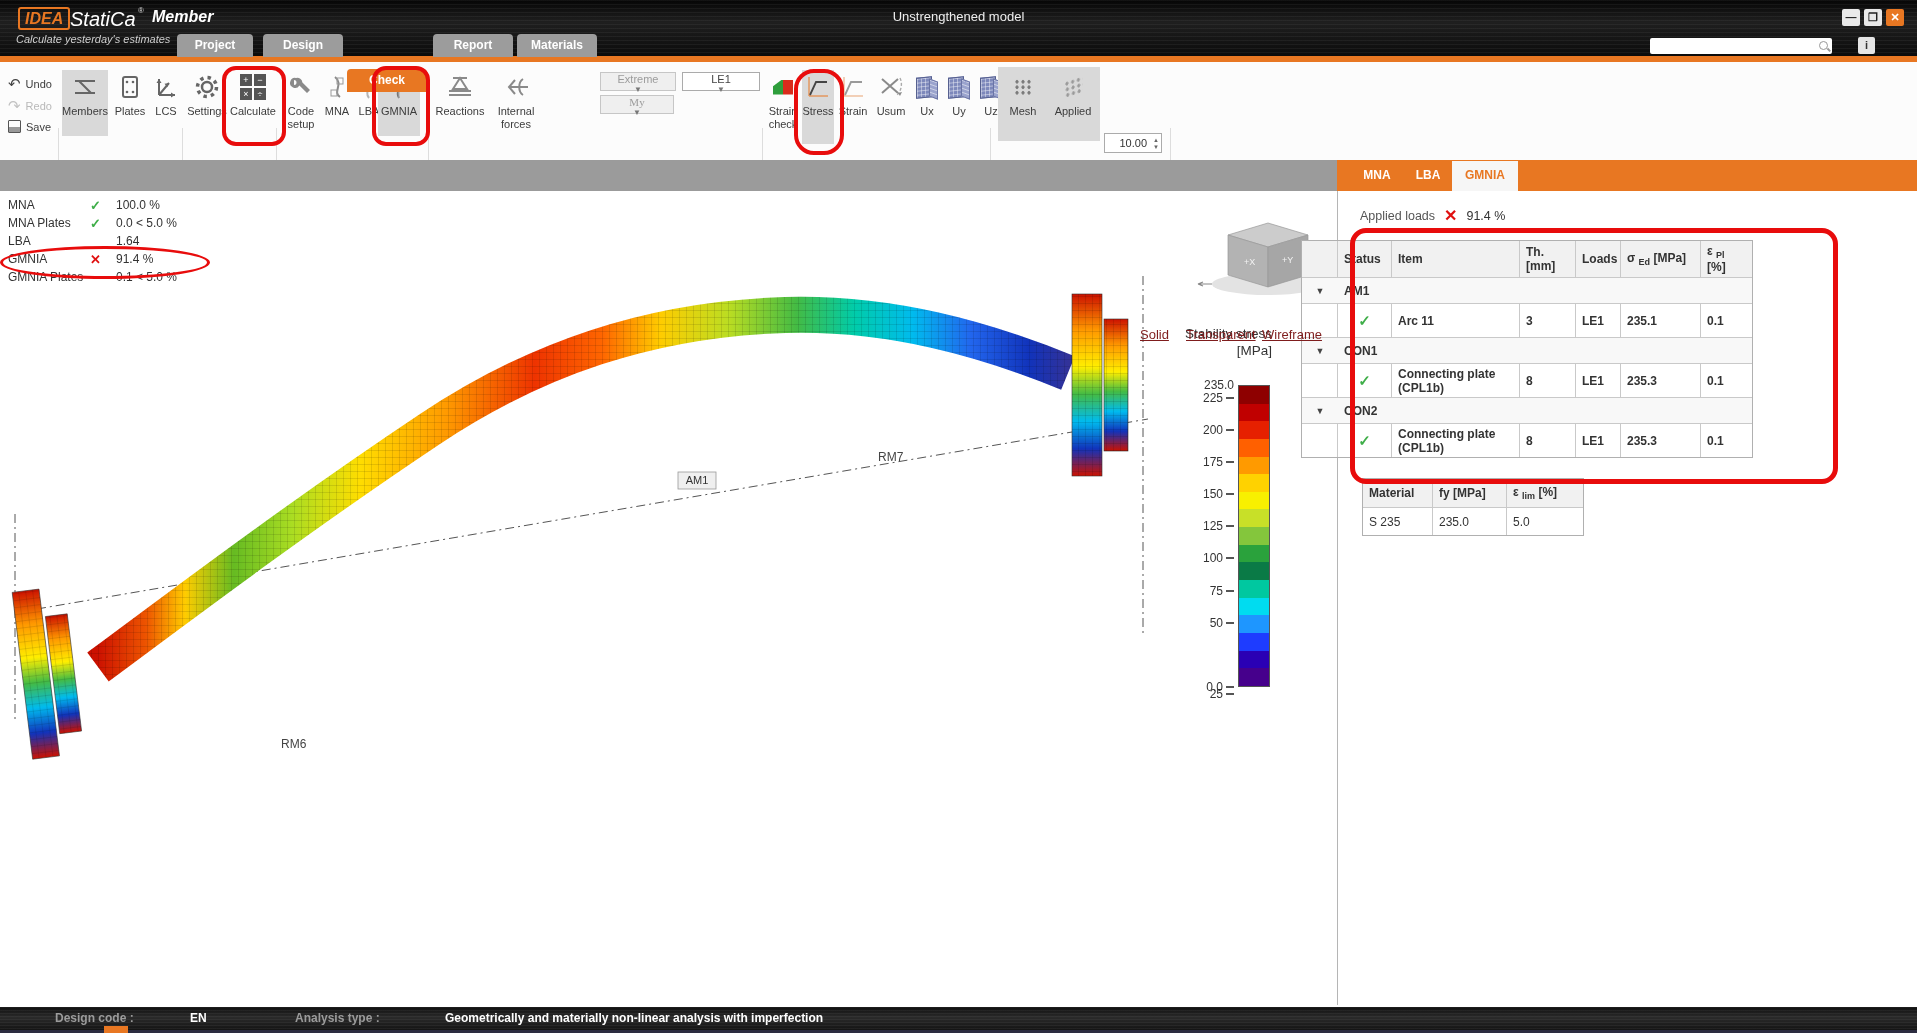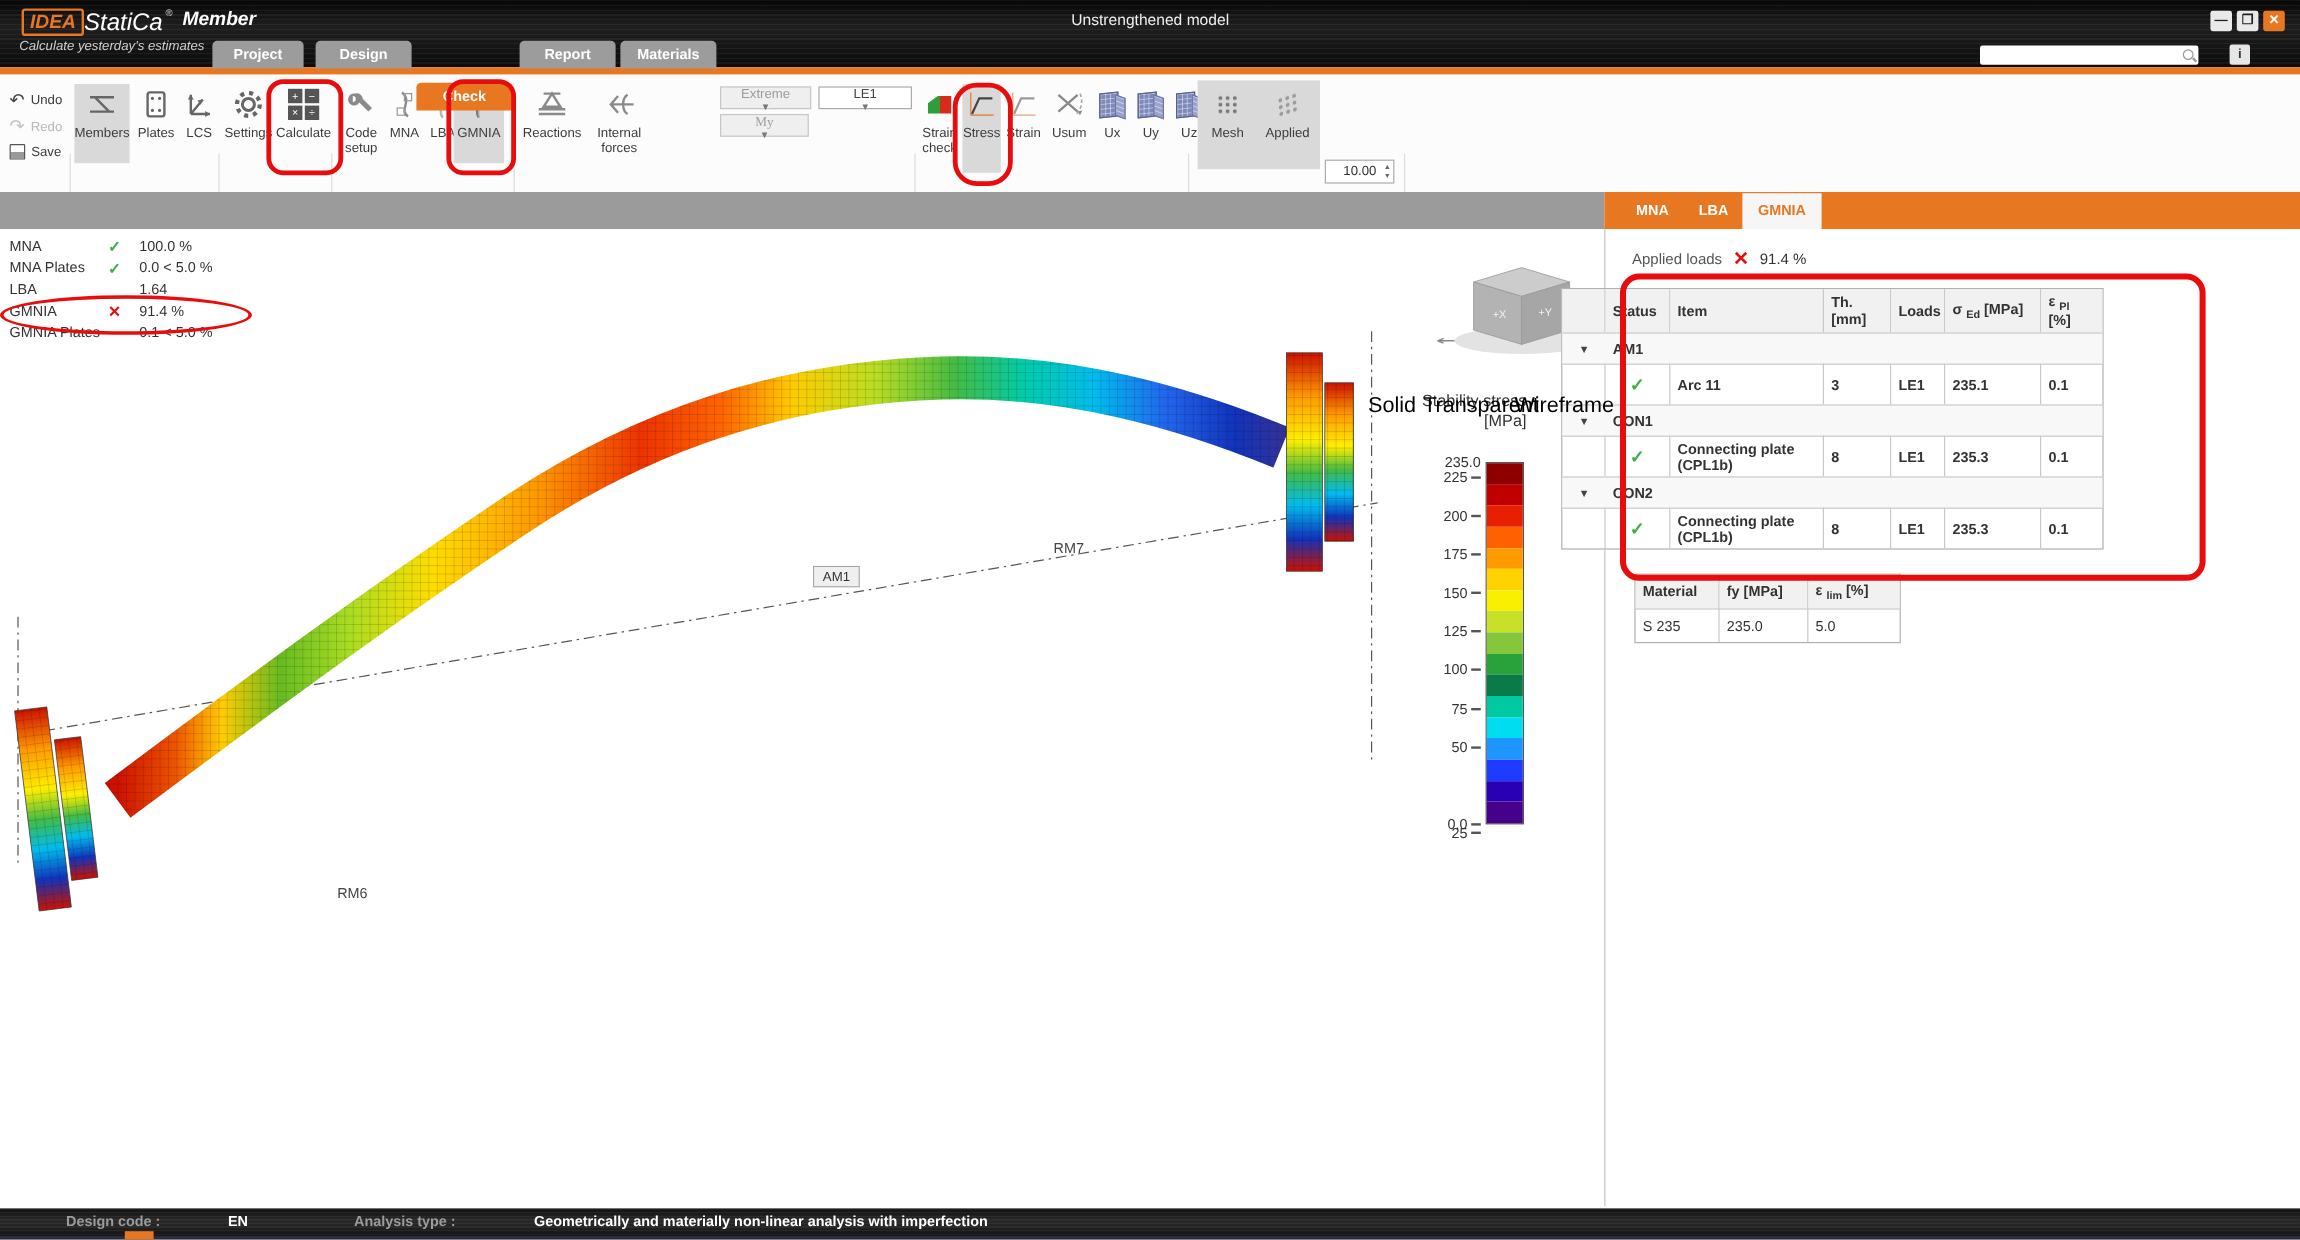--- a/index.html
+++ b/index.html
@@ -66,21 +66,21 @@
     background-image:linear-gradient(rgba(255,255,255,.5) 1px,transparent 1px);background-size:4px 4px;transform:skewY(20deg);}
   .dotgrid{width:19px;height:16px;
     background-image:radial-gradient(circle,#7a7a7a 1.4px,transparent 1.8px);background-size:6px 5.5px;}
   .dotgrid.def{transform:rotate(-18deg) skewX(-14deg);background-image:radial-gradient(circle,#9a9a9a 1.4px,transparent 1.8px);}
   .sc-ico{width:20px;height:15px;background:linear-gradient(90deg,#2e9e3c 0 52%,#d92b1c 52%);
     clip-path:polygon(0 100%,0 45%,45% 0,100% 0,100% 100%);}
 
   
   .vtb{left:0;top:160px;width:1337px;height:31px;background:#9b9b9b;}
   .vtb-ico{top:165px;width:22px;height:22px;}
-  .vmode{top:167px;color:#000000;font-size:18px;z-index:2;}
+  .vmode{top:167px;color:#7f1d1d;font-size:13px;z-index:2;text-decoration:underline;}
   .rtabbar{left:1337px;top:160px;width:580px;height:31px;background:#e87722;}
   .rtab{top:160px;height:31px;color:#fff;font-weight:bold;font-size:12px;text-align:center;line-height:31px;}
   .rtab.active{background:#f6f6f6;color:#e87722;top:161px;height:30px;line-height:29px;}
 
   
   .viewport{left:0;top:191px;width:1337px;height:814px;background:#fff;}
   .vdivider{left:1337px;top:191px;width:1px;height:814px;background:#b5b5b5;}
   .sumrow{display:flex;align-items:center;height:18px;font-size:12px;color:#333;}
   .sumrow .sl{width:82px;}
   .sumrow .si{width:26px;font-weight:bold;font-size:13px;}

